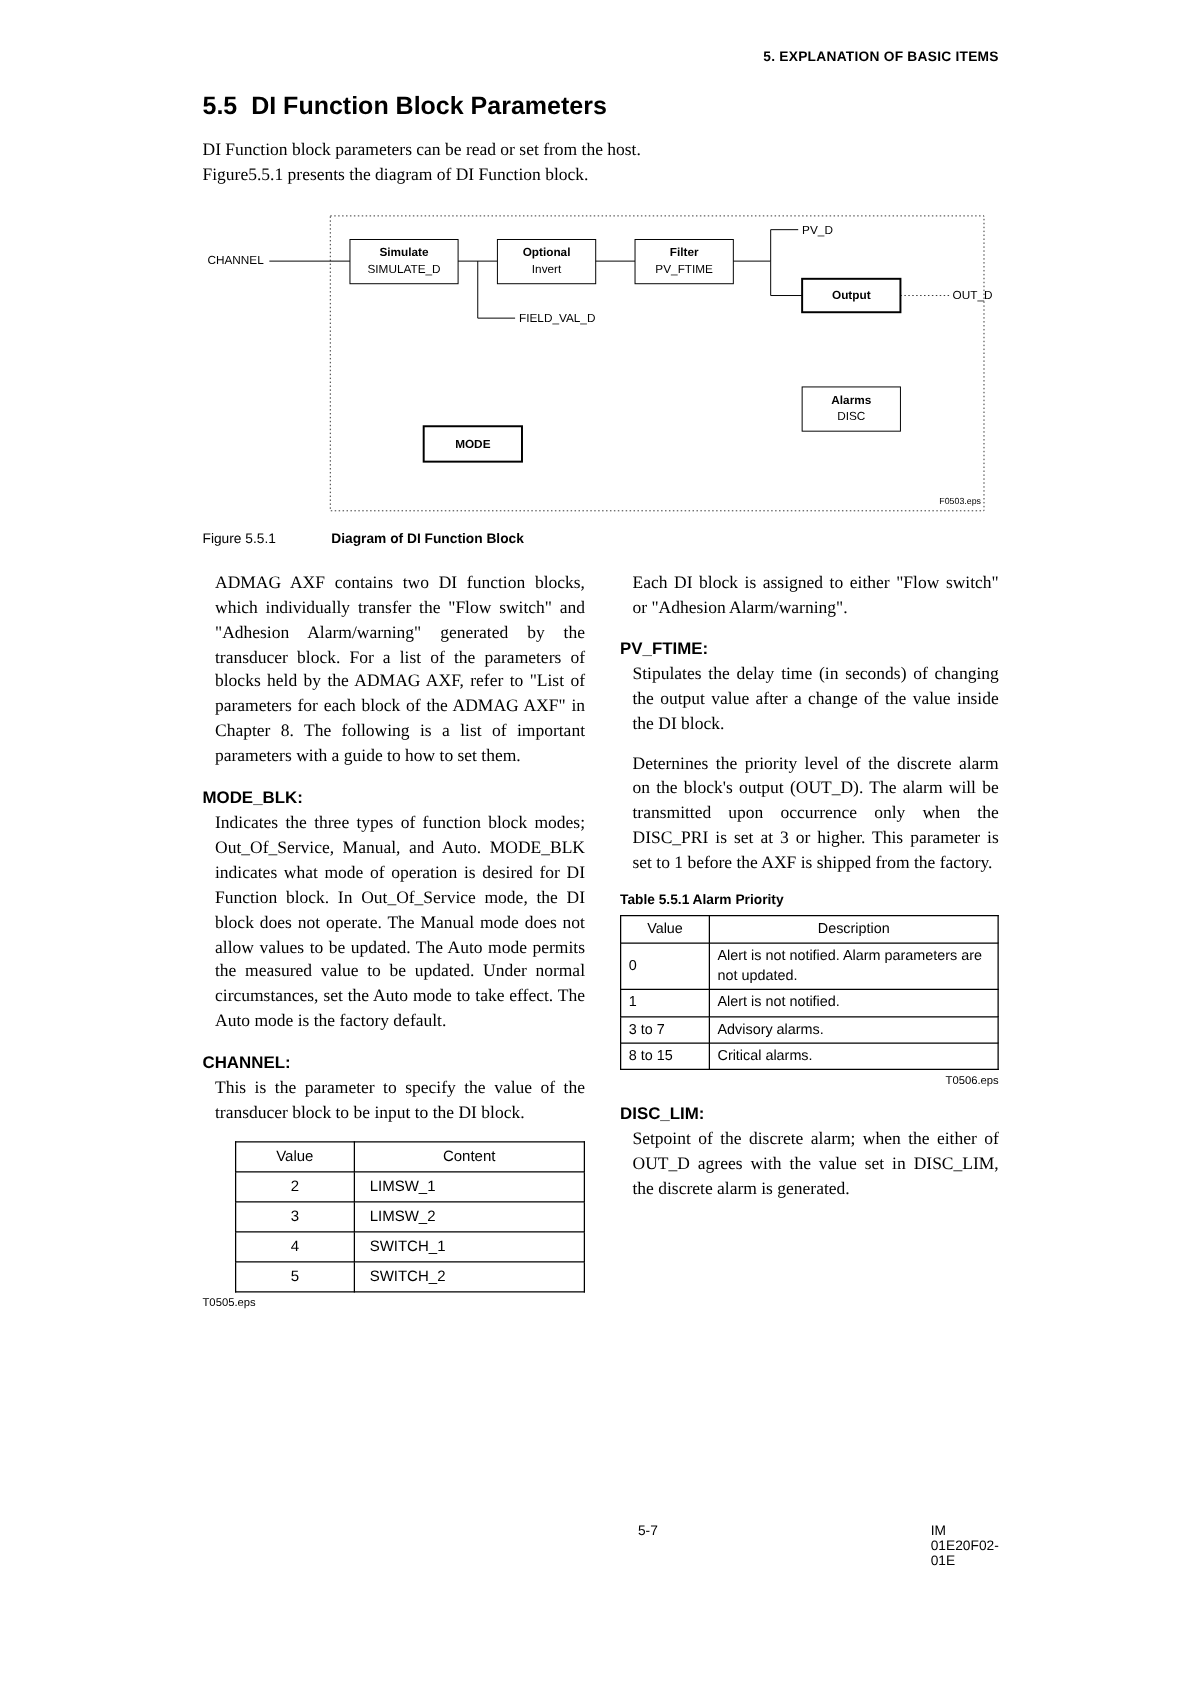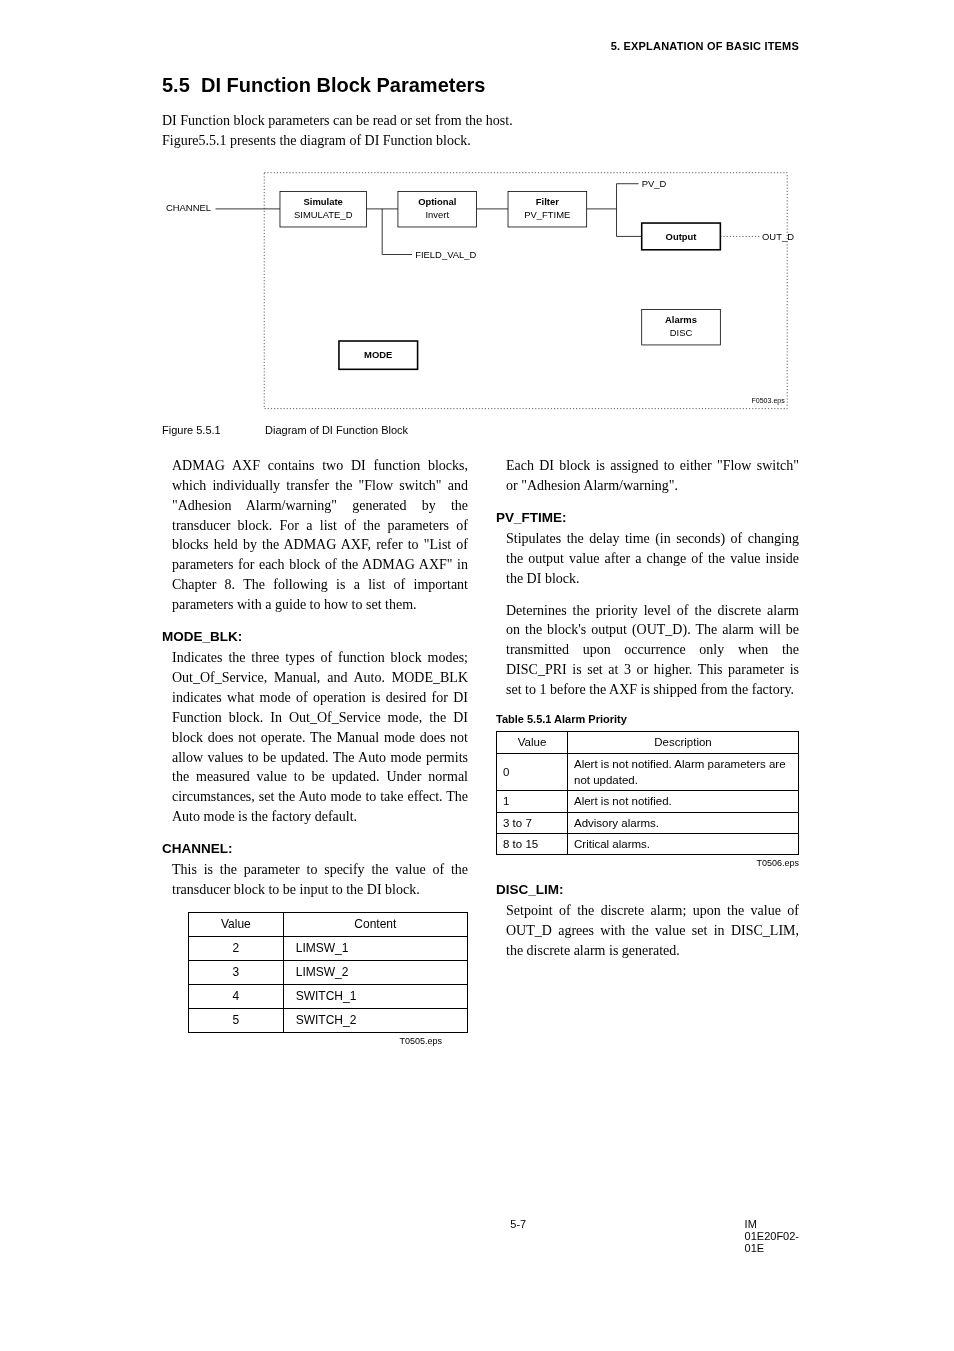--- a/index.html
+++ b/index.html
@@ -8,30 +8,30 @@
 .section-title{font-family:Arial,Helvetica,sans-serif;font-size:20px;font-weight:bold;margin:0 0 14px 0}
 .intro{font-size:14px;line-height:1.4;margin:0 0 18px 0;max-width:400px}
 .diagram-wrap{margin:0 0 8px 0}
 .diagram{width:100%}
 .node{stroke:#000;fill:#fff;stroke-width:1}
 .node-bold{stroke:#000;fill:#fff;stroke-width:2}
 .txt{font-family:Arial,Helvetica,sans-serif;font-size:12px}
 .txt-bold{font-weight:bold}
 .caption{font-family:Arial,Helvetica,sans-serif;font-size:11px;margin:6px 0 20px 0}
 .caption .capnum{font-weight:normal;display:inline-block;width:100px}
-.caption .captitle{font-weight:normal}
+.caption .captitle{font-weight:bold}
 .columns{display:flex;gap:28px}
 .col{flex:1;font-size:14px;line-height:1.42}
 .col p{margin:0 0 12px 10px;text-align:justify}
 .subhead{font-family:Arial,Helvetica,sans-serif;font-weight:bold;font-size:13.5px;margin:6px 0 2px 0}
 .small-table{border-collapse:collapse;margin:4px 0 2px 26px;font-family:Arial,Helvetica,sans-serif;font-size:12px}
 .small-table th,.small-table td{border:1px solid #000;padding:3px 12px;text-align:left}
 .small-table th{font-weight:normal}
 .small-table .center{text-align:center}
-.tbl-note{font-family:Arial,Helvetica,sans-serif;font-size:9px;text-align:right;margin:0 26px 0 0}
+.tbl-note{font-family:Arial,Helvetica,sans-serif;font-size:9px;text-align:left;margin:0 26px 0 0}
 .prio-table{border-collapse:collapse;margin:4px 0 2px 0;font-family:Arial,Helvetica,sans-serif;font-size:11.5px;width:100%}
 .prio-table th,.prio-table td{border:1px solid #000;padding:2px 6px;text-align:left}
 .prio-table th{font-weight:normal;text-align:center}
 .prio-note{font-family:Arial,Helvetica,sans-serif;font-size:9px;text-align:right;margin:2px 0 10px 0}
 .tbl-caption{font-family:Arial,Helvetica,sans-serif;font-size:11px;font-weight:bold;margin:6px 0 4px 0}
 .footer{display:flex;justify-content:space-between;font-family:Arial,Helvetica,sans-serif;font-size:11px;margin-top:170px}
 .footer .pg{flex:1;text-align:center;padding-left:130px}
 .footer .doc{flex:0}
 </style>
 </head>
@@ -171,21 +171,21 @@
             </tr>
         <tr>
               <td>8 to 15</td>
               <td>Critical alarms.</td>
             </tr>
       </tbody>
         </table>
       <div class="prio-note">T0506.eps</div>
 
       <div class="subhead">DISC_LIM:</div>
-      <p>Setpoint of the discrete alarm; upon the value of OUT_D agrees with the value set in DISC_LIM, the discrete alarm is generated.</p>
+      <p>Setpoint of the discrete alarm; when the either of OUT_D agrees with the value set in DISC_LIM, the discrete alarm is generated.</p>
     </div>
   </div>
 
   <div class="footer">
     <span class="pg">5-7</span>
     <span class="doc">IM 01E20F02-01E</span>
   </div>
 
 </div>
 

